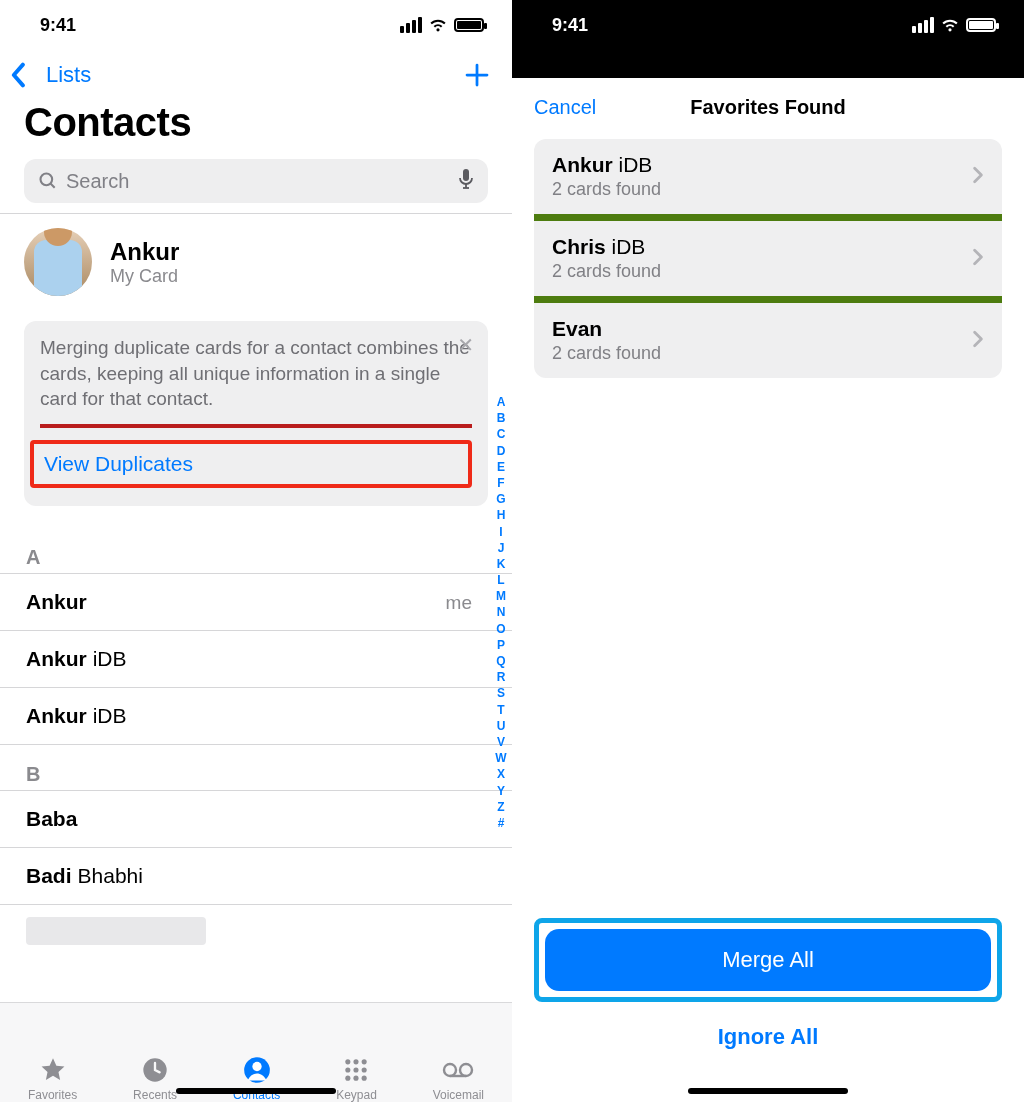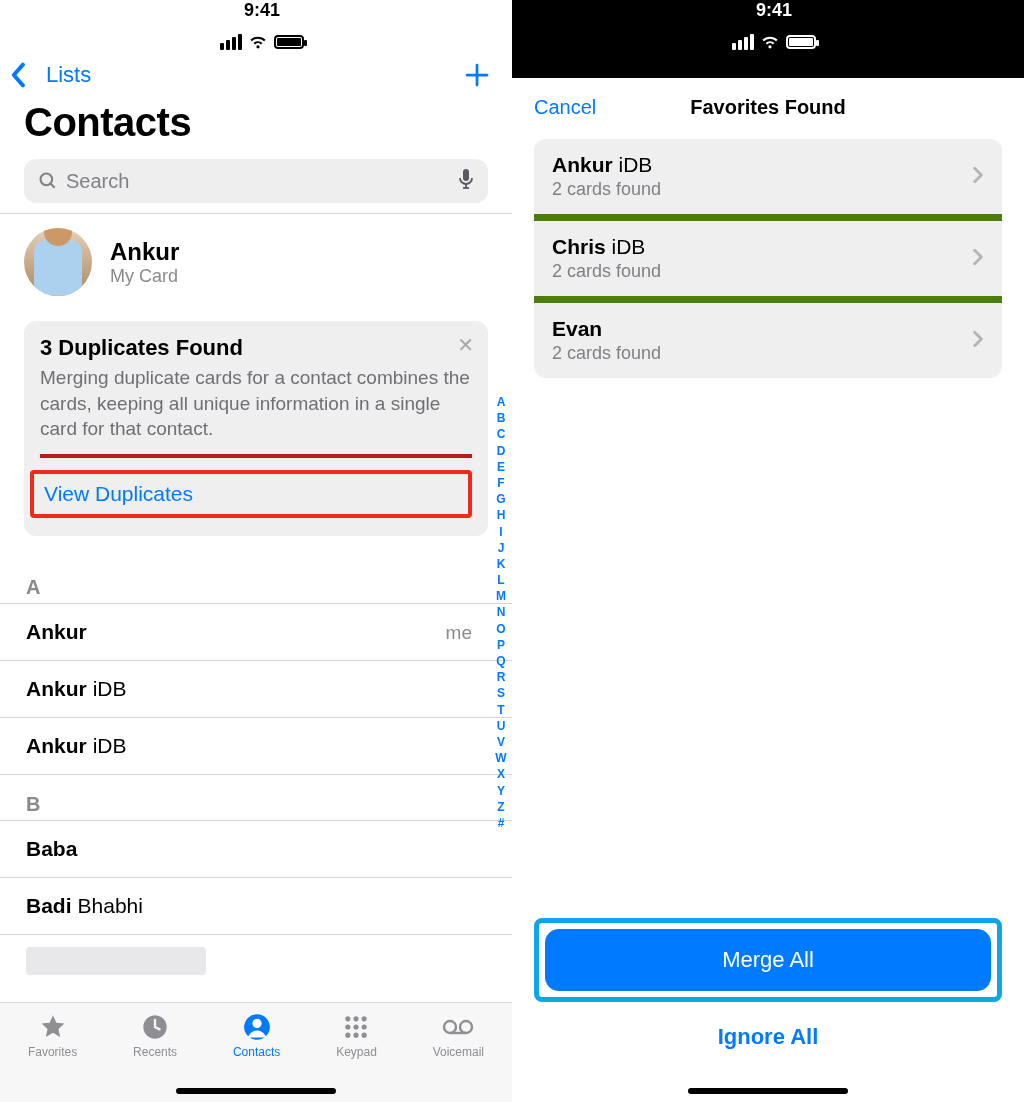--- a/index.html
+++ b/index.html
@@ -14,21 +14,21 @@
   .phone {
     width: 512px;
     height: 1102px;
     position: relative;
     background: #fff;
   }
   .phone-right .top-band { background: #000; height: 78px; position: absolute; left:0; right:0; top:0; }
   .phone-right .sheet { position: absolute; left:0; right:0; top:78px; bottom:0; background:#fff; border-top-left-radius: 14px; border-top-right-radius:14px; }
   .status-bar {
     height: 50px; display:flex; align-items:center; justify-content:space-between;
-    padding: 0 28px 0 40px; font-weight:600; font-size:18px;flex-direction:column;
+    padding: 0 28px 0 40px; font-weight:600; font-size:18px;
   }
   .status-bar.dark { color:#fff; position:relative; z-index:2; }
   .status-icons { display:flex; align-items:center; gap:6px; }
   .cell-bars { display:flex; align-items:flex-end; gap:2px; }
   .cell-bars span { width:4px; background:currentColor; border-radius:1px; }
   .cell-bars span:nth-child(1){height:7px}.cell-bars span:nth-child(2){height:10px}.cell-bars span:nth-child(3){height:13px}.cell-bars span:nth-child(4){height:16px}
   .wifi-icon svg { display:block; }
   .batt { width:30px;height:14px;border:2px solid currentColor;border-radius:4px;position:relative;padding:1px; }
   .batt::after{content:"";position:absolute;right:-5px;top:3px;width:3px;height:6px;background:currentColor;border-radius:1px;}
   .batt i{display:block;width:100%;height:100%;background:currentColor;border-radius:1px;}
@@ -72,21 +72,21 @@
 
   .index-rail{position:absolute;right:2px;top:394px;font-size:12px;font-weight:600;color:#007aff;line-height:1.35;text-align:center;width:18px;}
   .index-rail div{padding:0;}
 
   .section-letter{font-size:20px;color:#8a8a8e;font-weight:600;padding:18px 26px 4px;border-bottom:1px solid #d6d6d8;}
   .contact-row{padding:16px 26px;border-bottom:1px solid #d6d6d8;display:flex;align-items:baseline;gap:6px;font-size:21px;}
   .contact-row .bold{font-weight:700;}
   .contact-row .light{font-weight:400;}
   .contact-row .me{margin-left:auto;color:#8a8a8e;font-size:19px;margin-right:14px;}
 
-  .tabbar{position:absolute;left:0;right:0;bottom:0;height:100px;background:#f7f7f8;border-top:1px solid #d9d9db;display:flex;justify-content:space-around;padding-top:10px;}
+  .tabbar{position:absolute;left:0;right:0;bottom:0;height:100px;background:#f7f7f8;border-top:1px solid #d9d9db;display:flex;justify-content:space-around;padding-top:10px;align-items:flex-end;}
   .tab{display:flex;flex-direction:column;align-items:center;gap:4px;color:#8e8e93;font-size:12px;}
   .tab.active{color:#007aff;}
   .tab svg{display:block;}
   .home-ind{position:absolute;left:50%;transform:translateX(-50%);bottom:8px;width:160px;height:6px;border-radius:4px;background:#000;}
 
   
   .sheet-nav{display:flex;align-items:center;padding:18px 22px 20px;position:relative;}
   .sheet-nav .cancel{color:#007aff;font-size:20px;}
   .sheet-nav .title{position:absolute;left:0;right:0;text-align:center;font-size:20px;font-weight:600;}
 
@@ -171,21 +171,20 @@
         <div class="person"></div>
       </div>
     <div class="mycard-text">
       <div class="name">Ankur</div>
       <div class="sub">My Card</div>
     </div>
   </div>
 
   <div class="dup-card">
     <span class="close-x">✕</span>
-    <div class="dup-title">3 Duplicates Found</div>
     <div class="dup-desc">Merging duplicate cards for a contact combines the cards, keeping all unique information in a single card for that contact.</div>
     <div class="dup-action">
       <div class="red-box">
         <span class="dup-action-inner">View Duplicates</span>
       </div>
     </div>
   </div>
 
   <div class="index-rail">
     <div>A</div>

